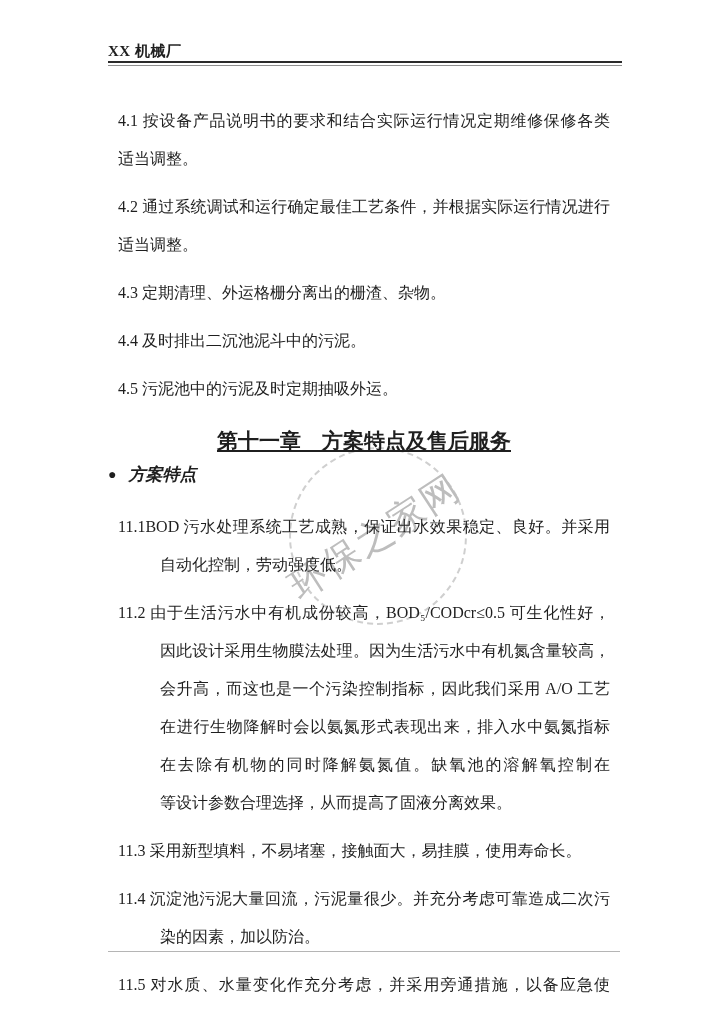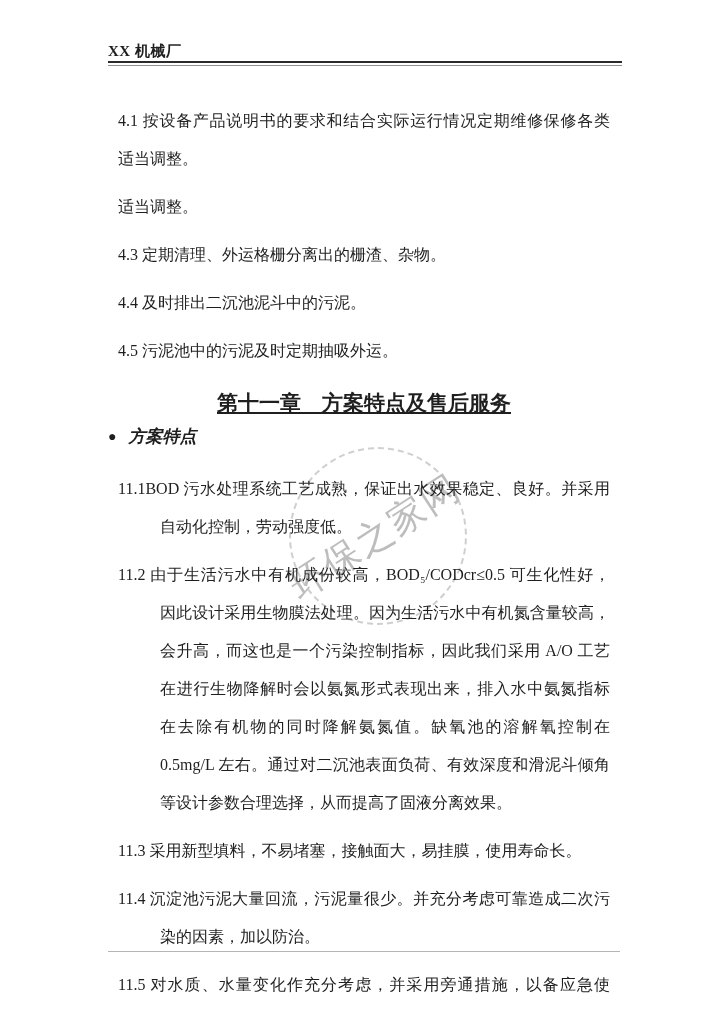--- a/index.html
+++ b/index.html
@@ -134,20 +134,21 @@
   </div>
 
   <div class="content">
 
     <div class="para">
       <div class="ln just">4.1 按设备产品说明书的要求和结合实际运行情况定期维修保修各类</div>
       <div class="ln">适当调整。</div>
     </div>
 
     <div class="para">
+      <div class="ln just">4.2 通过系统调试和运行确定最佳工艺条件，并根据实际运行情况进行</div>
       <div class="ln">适当调整。</div>
     </div>
 
     <div class="para">
       <div class="ln">4.3 定期清理、外运格栅分离出的栅渣、杂物。</div>
     </div>
 
     <div class="para">
       <div class="ln">4.4 及时排出二沉池泥斗中的污泥。</div>
     </div>
@@ -166,21 +167,20 @@
       <div class="ln just">11.1BOD 污水处理系统工艺成熟，保证出水效果稳定、良好。并采用</div>
       <div class="ln indent">自动化控制，劳动强度低。</div>
     </div>
 
     <div class="para">
       <div class="ln just">11.2 由于生活污水中有机成份较高，BOD₅/CODcr≤0.5 可生化性好，</div>
       <div class="ln just indent">因此设计采用生物膜法处理。因为生活污水中有机氮含量较高，</div>
       <div class="ln just indent">会升高，而这也是一个污染控制指标，因此我们采用 A/O 工艺</div>
       <div class="ln just indent">在进行生物降解时会以氨氮形式表现出来，排入水中氨氮指标</div>
       <div class="ln just indent">在去除有机物的同时降解氨氮值。缺氧池的溶解氧控制在</div>
-      <div class="ln just indent">0.5mg/L 左右。通过对二沉池表面负荷、有效深度和滑泥斗倾角</div>
       <div class="ln indent">等设计参数合理选择，从而提高了固液分离效果。</div>
     </div>
 
     <div class="para">
       <div class="ln">11.3 采用新型填料，不易堵塞，接触面大，易挂膜，使用寿命长。</div>
     </div>
 
     <div class="para">
       <div class="ln just">11.4 沉淀池污泥大量回流，污泥量很少。并充分考虑可靠造成二次污</div>
       <div class="ln indent">染的因素，加以防治。</div>

